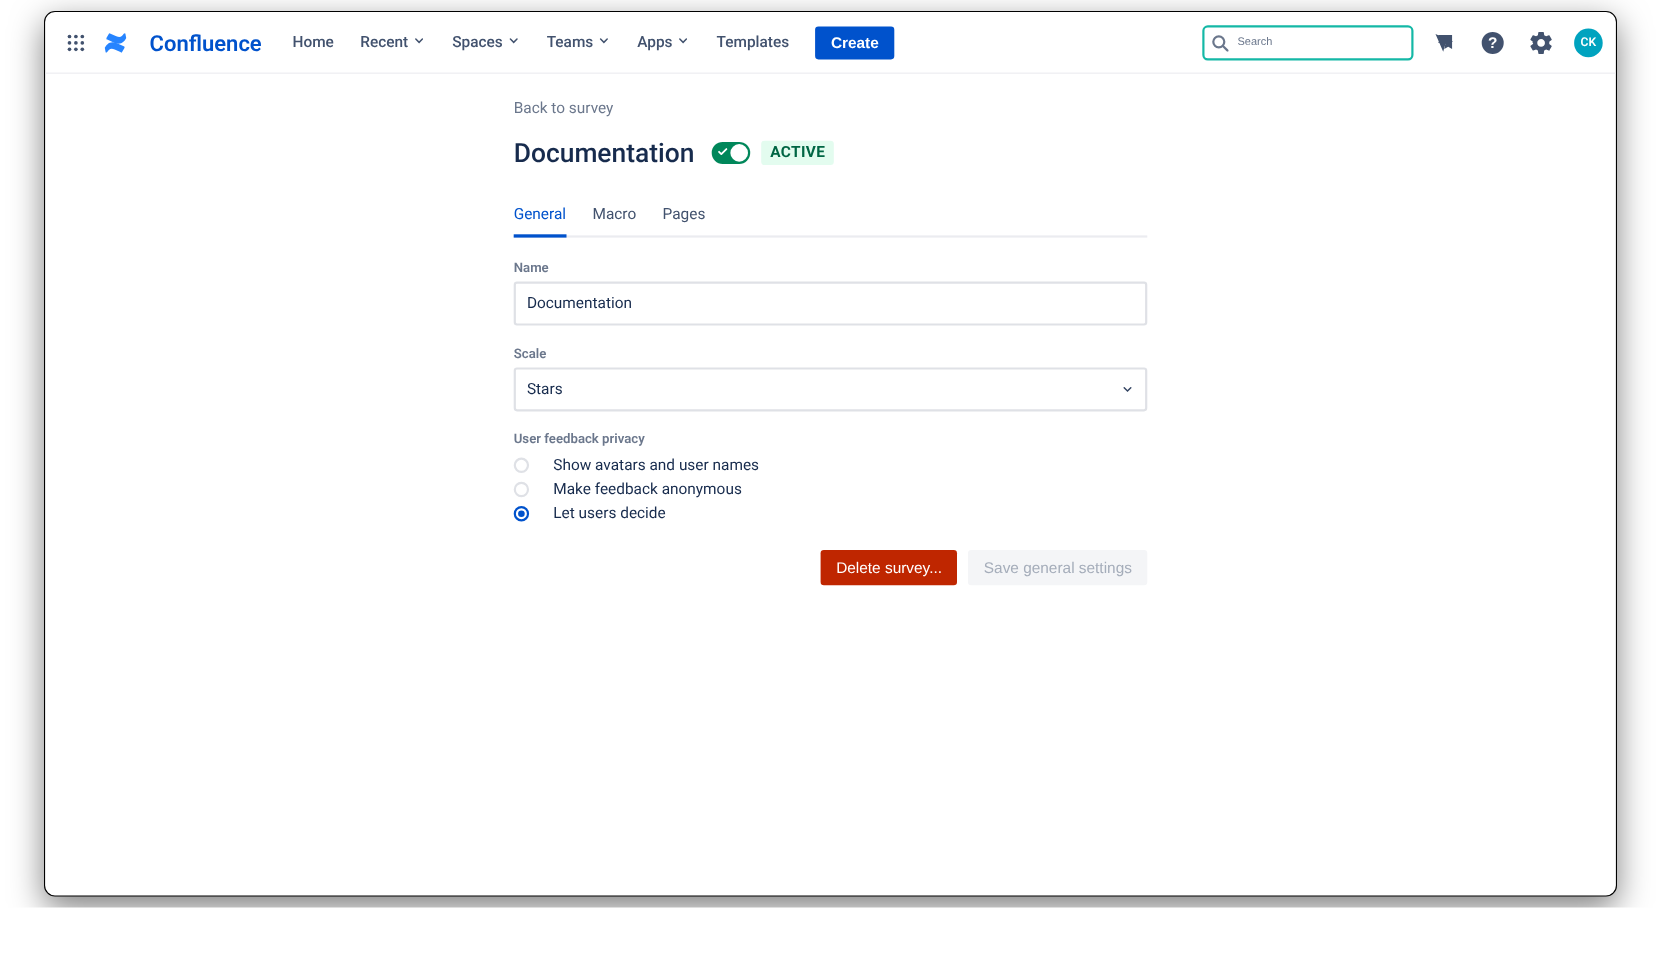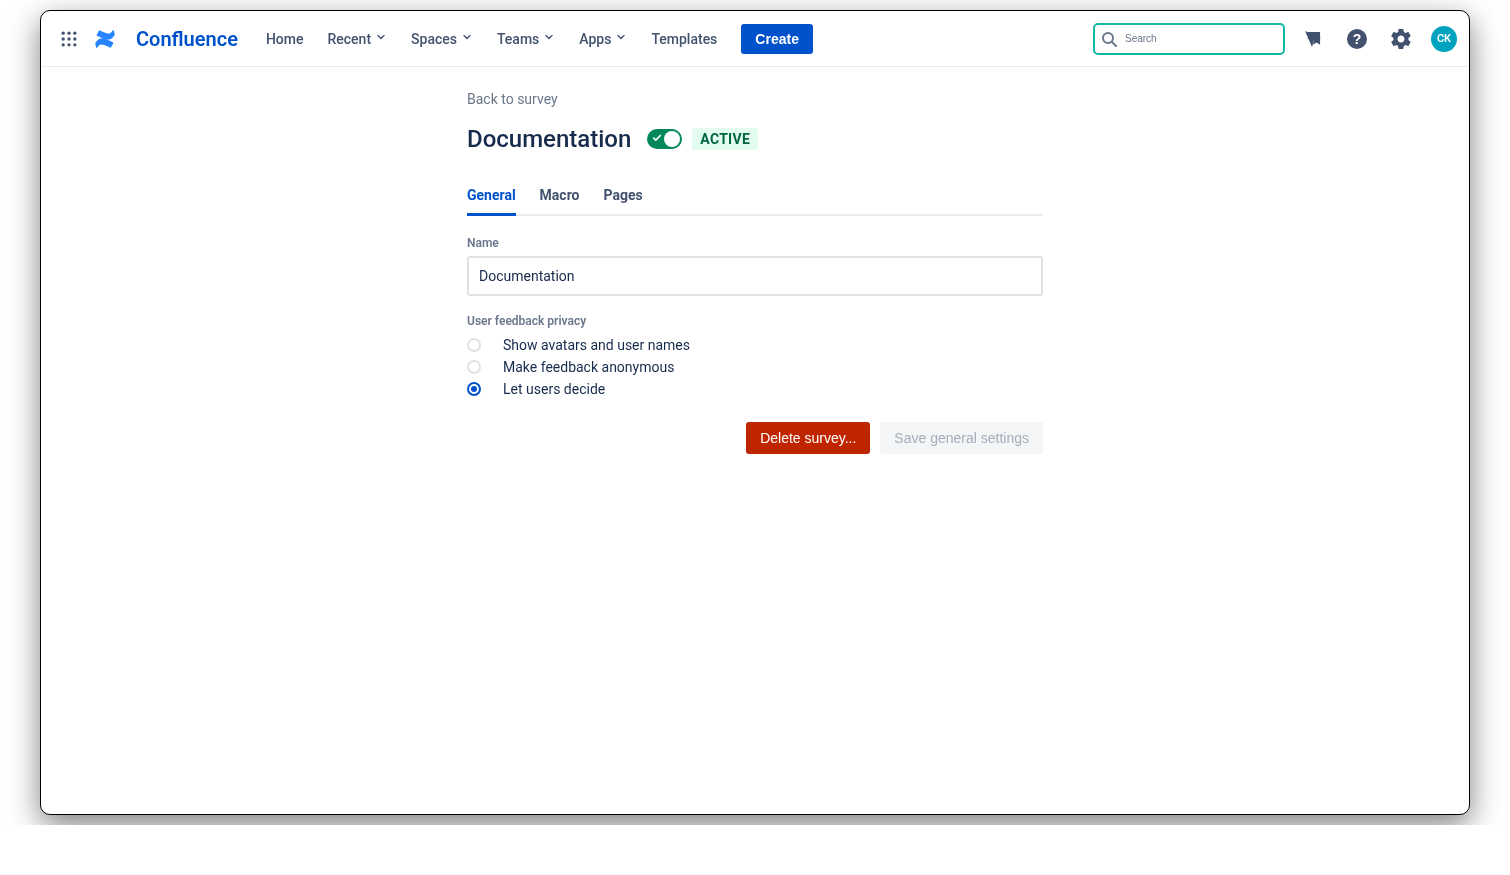--- a/index.html
+++ b/index.html
@@ -112,21 +112,21 @@
     background:#E3FCEF; color:#006644;
     font-size:14px; font-weight:700; letter-spacing:0.3px;
     padding: 3px 8px; border-radius:3px; margin-left:-6px;
   }
   .tabs {
     display:flex; gap:24px; margin-top:28px;
     border-bottom:2px solid #ebecf0;
   }
   .tab {
     padding: 6px 0 10px 0;
-    font-weight:700; font-size:14px;
+    font-weight:400; font-size:14px;
     color:#42526E; cursor:pointer;
     margin-bottom:-2px;
     border-bottom: 3px solid transparent;
   }
   .tab.active { color:#0052CC; border-bottom-color:#0052CC; }
   .form { margin-top:20px; }
   .form-label { font-size:12px; font-weight:600; color:#6B778C; display:block; margin-bottom:6px; }
   .form-input, .form-select {
     width:100%; height:40px;
     border:2px solid #DFE1E6; border-radius:3px;
@@ -281,20 +281,31 @@
         <div class="tab">Macro</div>
         <div class="tab">Pages</div>
       </div>
 
       <div class="form">
         <div class="field">
           <label class="form-label">Name</label>
           <input class="form-input" value="Documentation" style="">
         </div>
 
+        <div class="field">
+          <label class="form-label">Scale</label>
+          <div class="select-wrap">
+            <select class="form-select">
+              <option>Stars</option>
+            </select>
+            <svg class="sel-chev" viewBox="0 0 16 16">
+                <path d="M4 6l4 4 4-4" stroke="#344563" stroke-width="1.8" fill="none" stroke-linecap="round"></path>
+              </svg>
+          </div>
+        </div>
 
         <div class="field">
           <label class="form-label">User feedback privacy</label>
           <div class="radio-group">
             <div class="radio-row">
               <span class="radio"></span>
               <span class="radio-label">Show avatars and user names</span>
             </div>
             <div class="radio-row">
               <span class="radio"></span>

